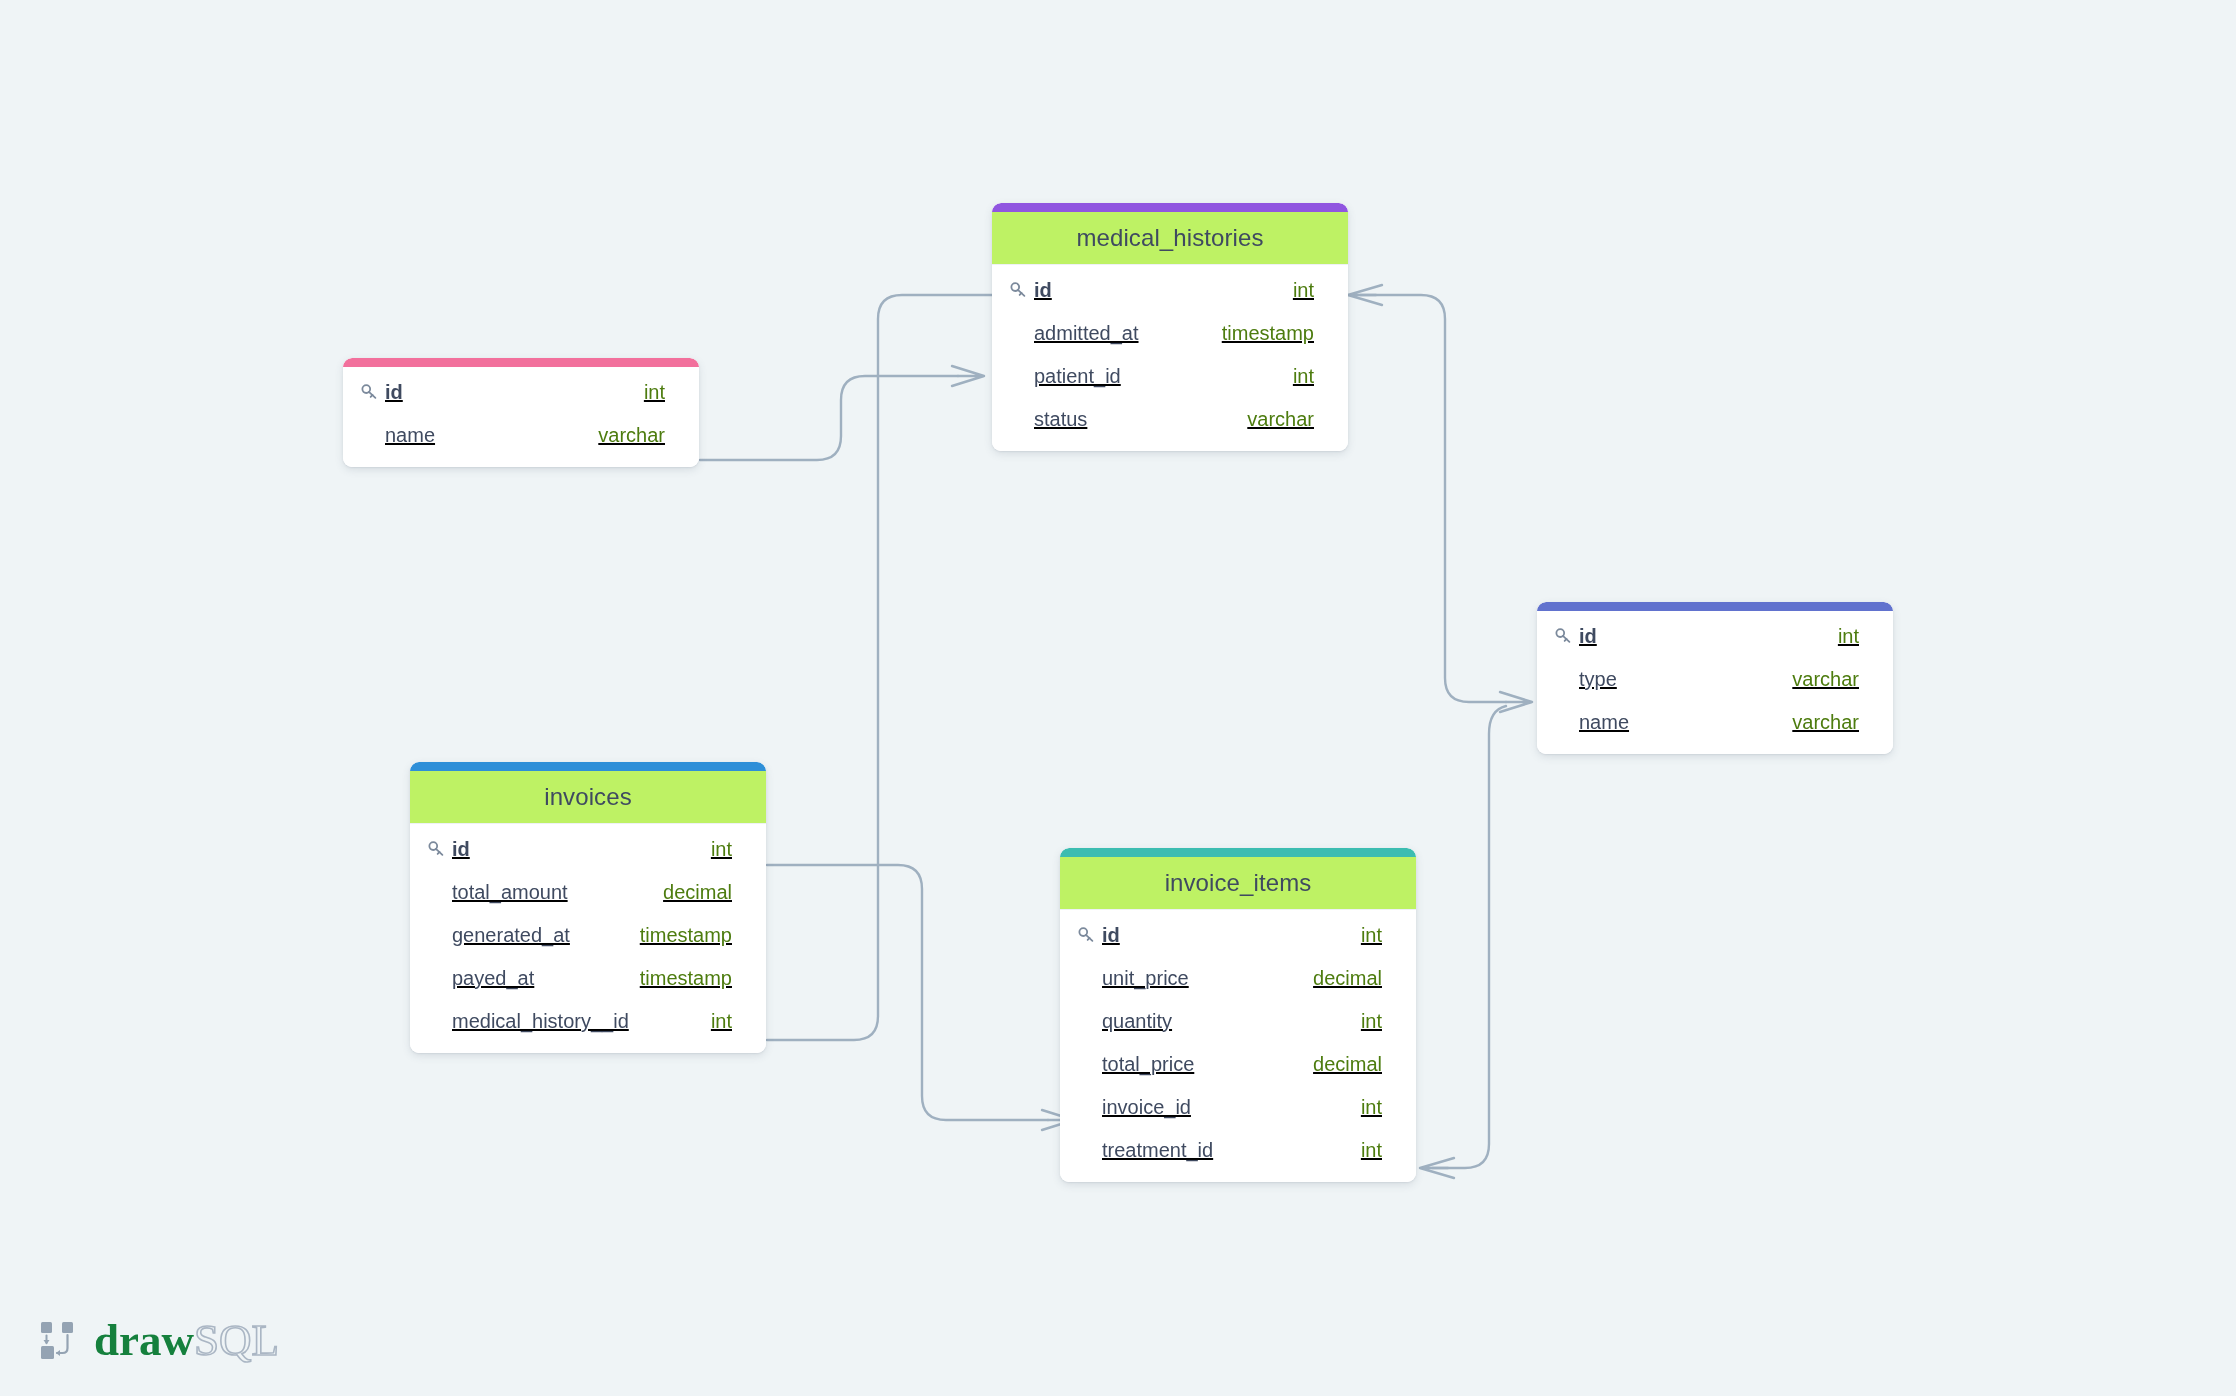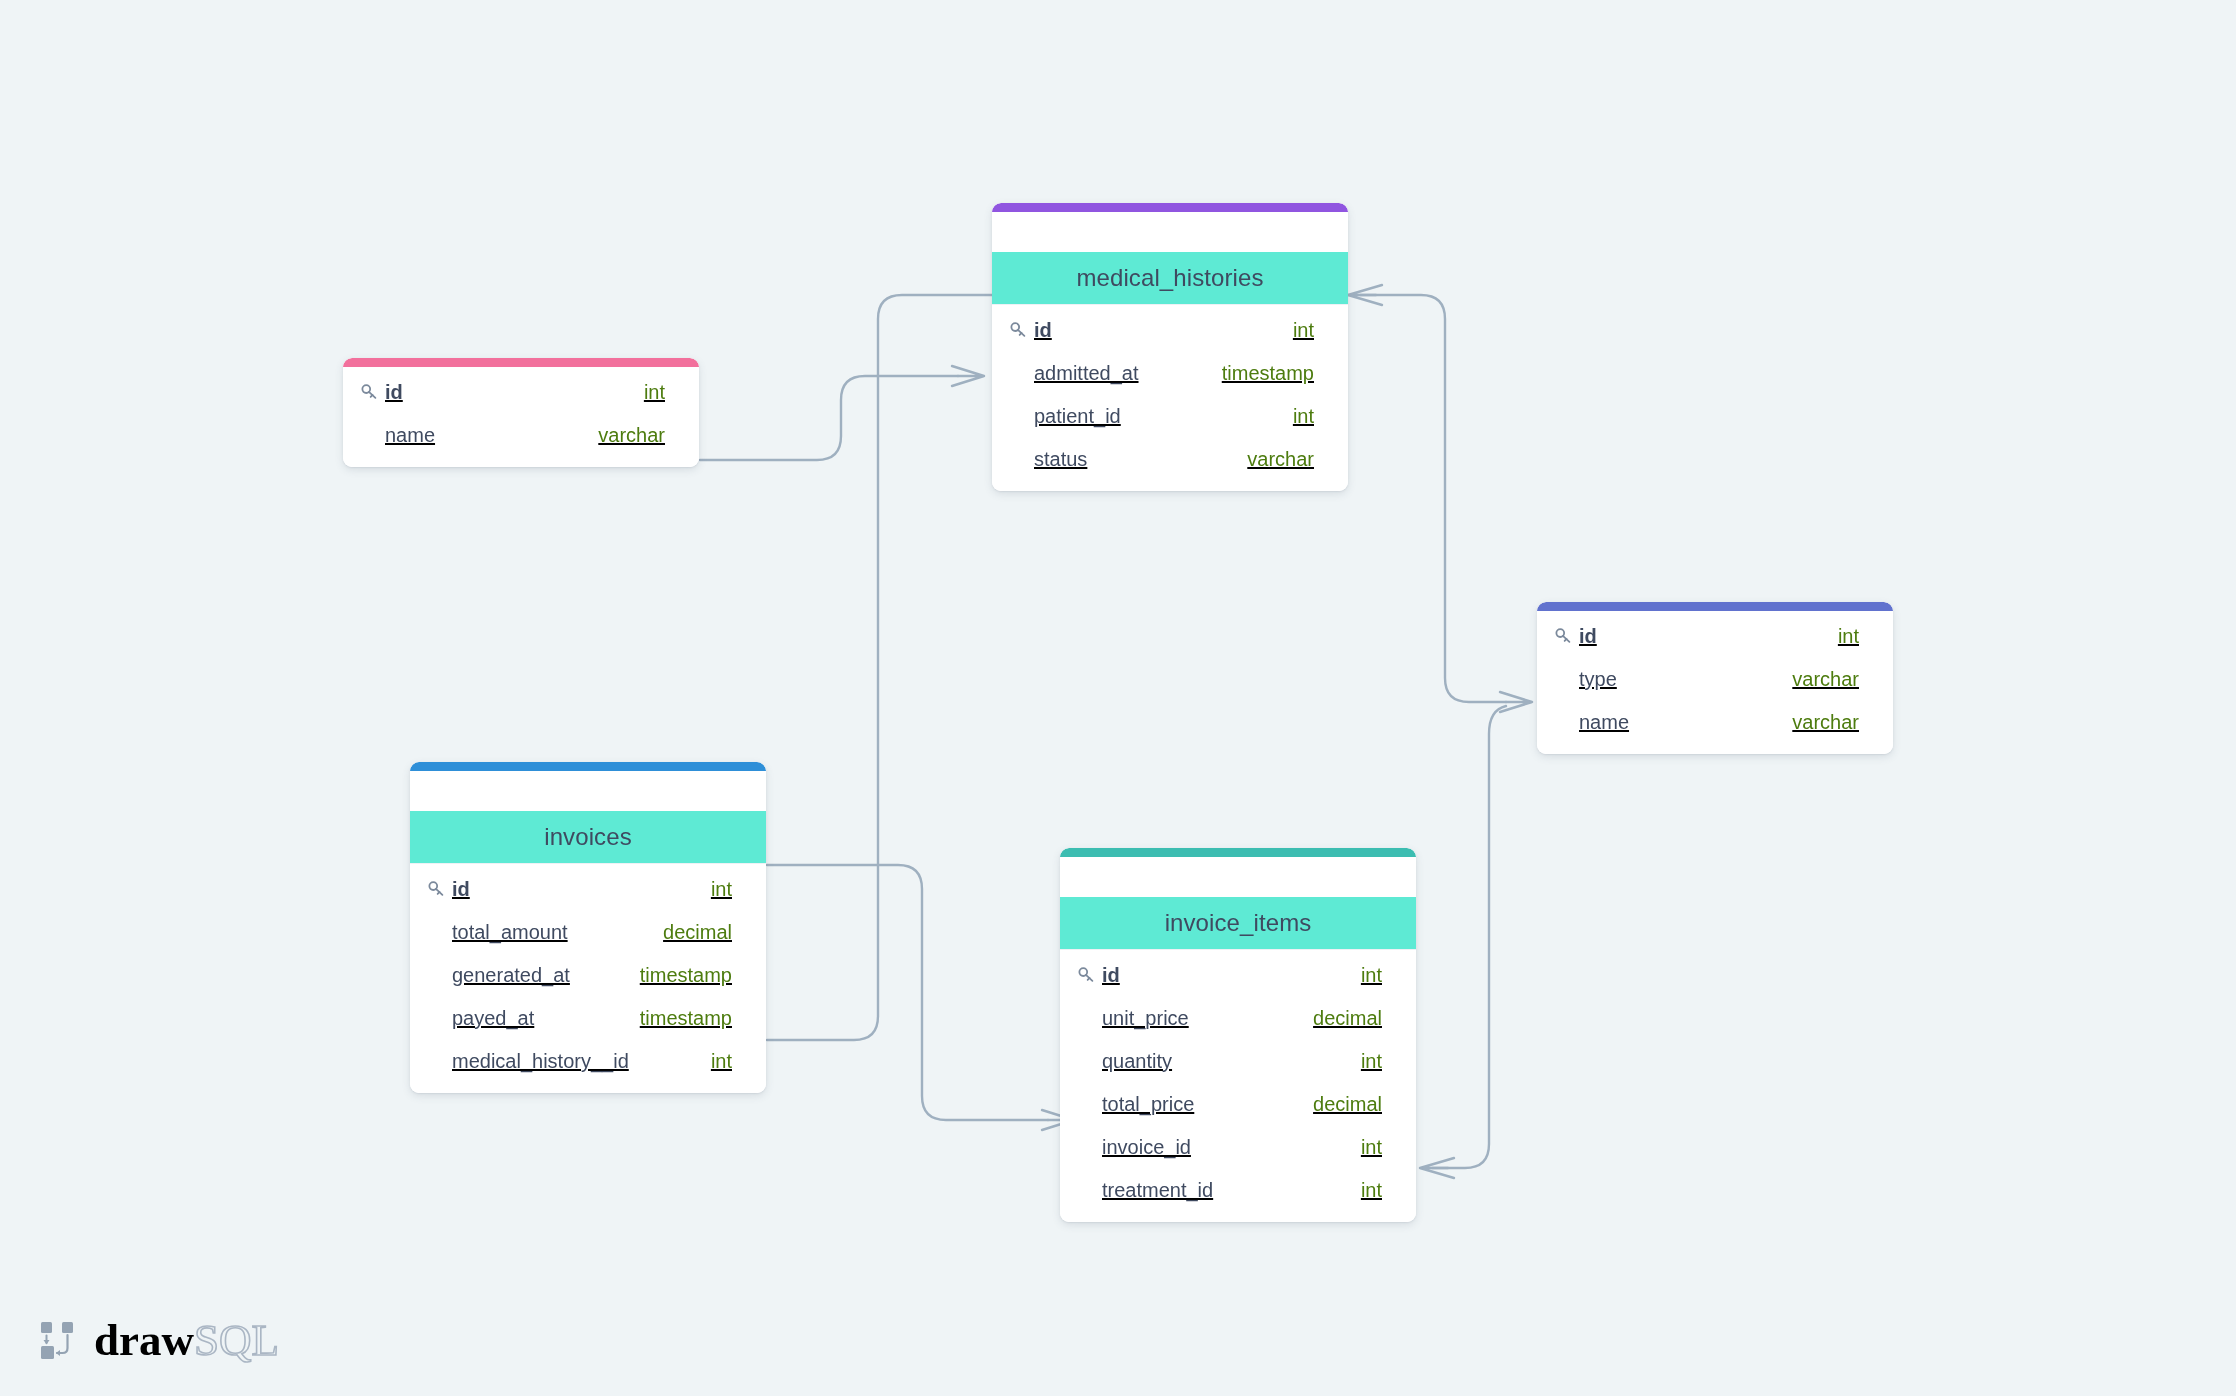--- a/index.html
+++ b/index.html
@@ -15,45 +15,44 @@
   .table-card{
     position:absolute;
     width:356px;
     background:#ffffff;
     border-radius:9px;
     box-shadow:0 3px 9px rgba(60,80,100,.13), 0 1px 2px rgba(60,80,100,.10);
     overflow:hidden;
   }
   .accent-bar{height:9px;width:100%;border-radius:9px 9px 0 0;}
   .table-title-row{
-    background:#5eead4;
+    background:#bef264;
     height:52px;
     display:flex;align-items:center;justify-content:center;
     border-bottom:1px solid #eef1f5;
-    margin-top:40px;
   }
   .table-title{
     font-size:24px;color:#3f4a60;letter-spacing:.1px;
   }
   .cols{padding:4px 14px 10px 0;background:#fff;text-decoration:underline;}
   .col-row{
     height:43px;display:flex;align-items:center;
     padding:0 20px 0 17px;
     box-sizing:border-box;
   }
   .key-slot{width:25px;display:flex;align-items:center;flex-shrink:0;}
   .col-name{font-size:20px;color:#3f4a60;flex:1;white-space:nowrap;}
   .col-name.pk{font-weight:bold;}
   .col-type{font-size:20px;color:#4d7c0f;white-space:nowrap;}
 
   
   #brand{position:absolute;left:38px;top:1312px;display:flex;align-items:center;height:56px;}
   #brand-mark{width:42px;height:42px;margin-right:14px;flex-shrink:0;}
   .brand-word{font-family:"Liberation Serif","DejaVu Serif",serif;font-size:45px;line-height:1;}
-  .brand-draw{font-weight:bold;color:#000000;font-family:Liberation Serif, serif;}
+  .brand-draw{font-weight:bold;color:#15803d;font-family:Liberation Serif, serif;}
   .brand-sql{color:#eff4f6;-webkit-text-stroke:1.6px #aab6c4;}
 </style>
 </head>
 <body>
 
 <svg id="edge-layer" viewBox="0 0 2236 1396">
 
   <g>
     <path class="edge-path" d="M 700 460 L 817 460 Q 841 460 841 436 L 841 400 Q 841 376 865 376 L 958 376"></path>
     <path class="crow" d="M 984 376 L 952 366 M 984 376 L 952 386 M 984 376 L 958 376"></path>

